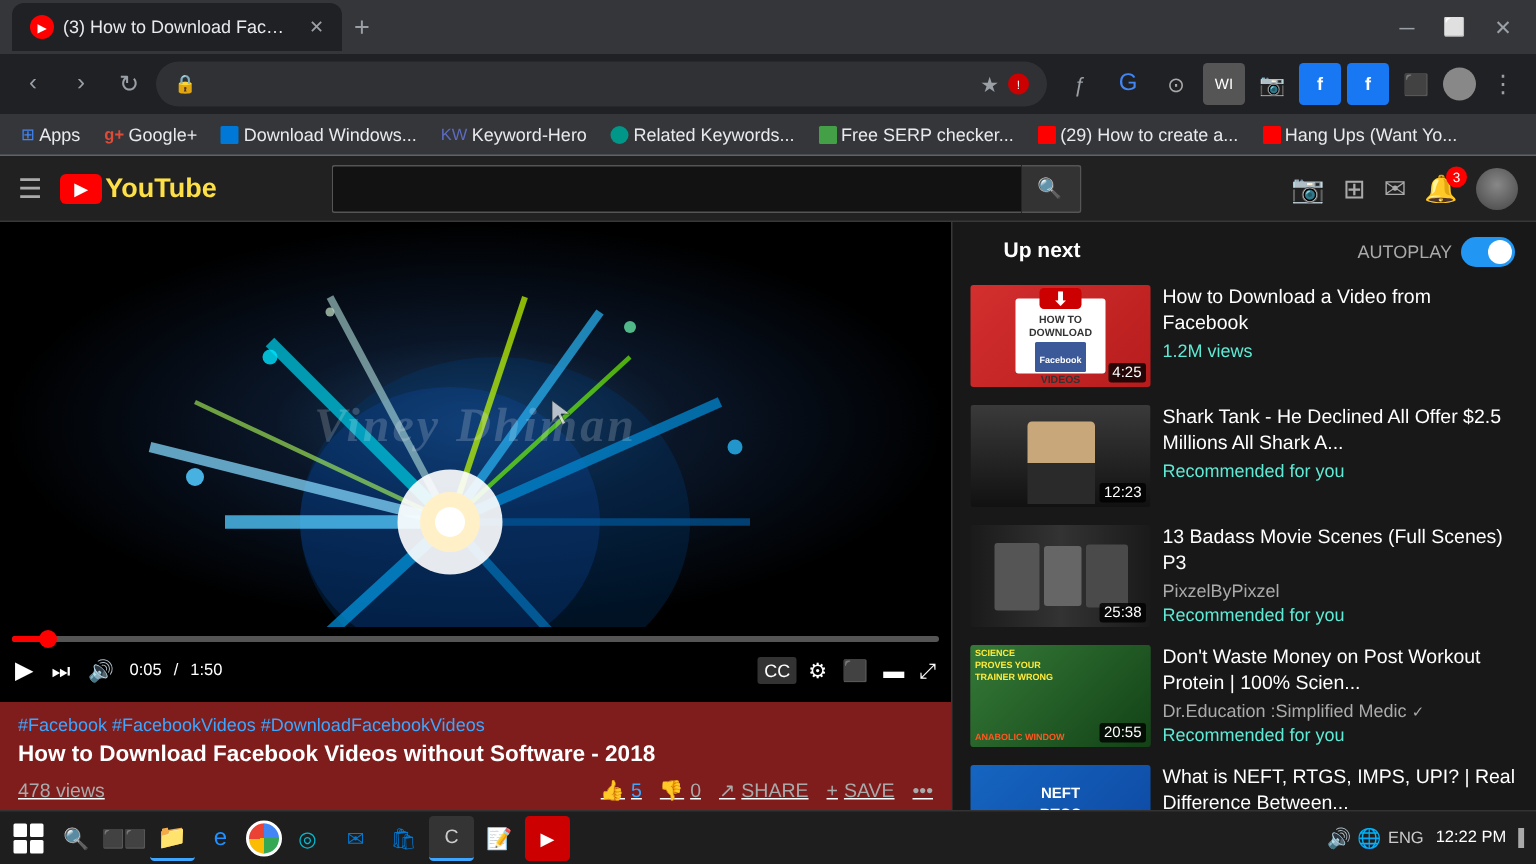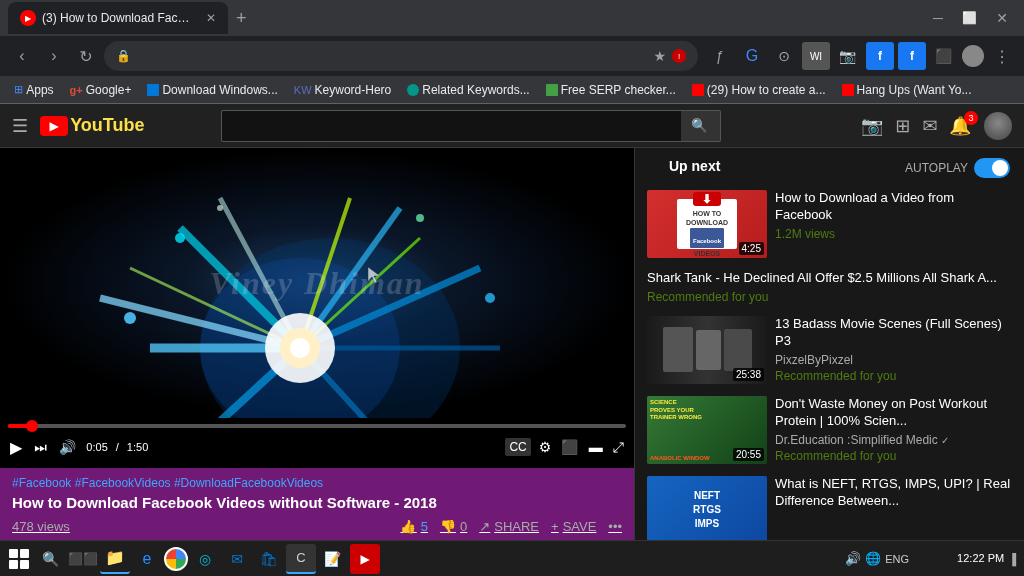--- a/index.html
+++ b/index.html
@@ -35,21 +35,21 @@
     .yt-search-input { flex: 1; height: 32px; background: #121212; border: 1px solid #555; border-right: none; border-radius: 2px 0 0 2px; color: #fff; padding: 0 10px; font-size: 14px; outline: none; }
     .yt-search-btn { height: 32px; width: 40px; background: #333; border: 1px solid #555; border-left: none; border-radius: 0 2px 2px 0; color: #aaa; cursor: pointer; }
     .yt-header-icons { display: flex; align-items: center; gap: 12px; margin-left: auto; }
     .yt-header-icon { color: #aaa; font-size: 18px; cursor: pointer; position: relative; }
     .yt-notif-badge { position: absolute; top: -4px; right: -6px; background: #ff0000; color: #fff; font-size: 9px; border-radius: 50%; width: 14px; height: 14px; display: flex; align-items: center; justify-content: center; }
     .yt-avatar { width: 28px; height: 28px; border-radius: 50%; background: #555; overflow: hidden; cursor: pointer; }
     .yt-avatar-inner { width: 100%; height: 100%; background: radial-gradient(circle at 50% 40%, #888, #444); }
 
     
     .yt-main { display: flex; flex: 1; overflow: hidden; }
-    .yt-video-section { flex: 1; overflow-y: auto; padding: 0; background: #701a75; }
+    .yt-video-section { flex: 1; overflow-y: auto; padding: 0; background: #7f1d1d; }
     .video-wrapper { width: 100%; height: 270px; background: #000; position: relative; overflow: hidden; }
     .video-bg { width: 100%; height: 100%; background: radial-gradient(ellipse at center, #1a3a5c 0%, #0a1628 30%, #000 70%); position: relative; }
     .video-controls { background: rgba(0,0,0,0.85); padding: 4px 8px; display: flex; align-items: center; gap: 8px; height: 38px; }
     .ctrl-btn { background: none; border: none; color: #fff; cursor: pointer; font-size: 14px; padding: 2px; }
     .ctrl-time { font-size: 11px; color: #fff; white-space: nowrap; }
     .ctrl-right { display: flex; align-items: center; gap: 6px; margin-left: auto; }
     .video-info { padding: 8px 12px 0; }
     .video-tags { color: #3ea6ff; font-size: 12px; margin-bottom: 4px; }
     .video-title { color: #fff; font-size: 15px; font-weight: 600; margin-bottom: 4px; }
     .video-meta { display: flex; align-items: center; gap: 8px; padding: 4px 0; text-decoration: underline; }
@@ -65,39 +65,39 @@
     .autoplay-container { display: flex; align-items: center; gap: 6px; }
     .autoplay-label { color: #aaa; font-size: 12px; }
     .autoplay-toggle { width: 36px; height: 20px; background: #2196f3; border-radius: 10px; position: relative; cursor: pointer; }
     .autoplay-knob { width: 16px; height: 16px; background: #fff; border-radius: 50%; position: absolute; top: 2px; right: 2px; }
     .sidebar-item { display: flex; gap: 8px; padding: 6px 12px; cursor: pointer; }
     .sidebar-thumb { width: 120px; height: 68px; background: #333; border-radius: 2px; flex-shrink: 0; position: relative; overflow: hidden; }
     .thumb-duration { position: absolute; bottom: 3px; right: 3px; background: rgba(0,0,0,0.8); color: #fff; font-size: 10px; padding: 1px 3px; border-radius: 2px; }
     .sidebar-info { flex: 1; }
     .sidebar-vid-title { color: #fff; font-size: 13px; font-weight: 500; line-height: 1.3; margin-bottom: 3px; }
     .sidebar-channel { color: #aaa; font-size: 12px; margin-bottom: 2px; }
-    .sidebar-views { color: #4d7c0f; font-size: 12px; }
+    .sidebar-views { color: #5eead4; font-size: 12px; }
     .verified-icon { color: #aaa; font-size: 10px; }
 
     
     .thumb-1 { background: linear-gradient(135deg, #d32f2f 0%, #b71c1c 100%); display: flex; align-items: center; justify-content: center; }
     .thumb-1-inner { background: #fff; width: 60px; height: 50px; border-radius: 2px; display: flex; flex-direction: column; align-items: center; justify-content: center; gap: 2px; }
     .thumb-1-text { font-size: 7px; color: #333; font-weight: bold; }
     .thumb-2 { background: #111; }
 
     
     .taskbar { position: fixed; bottom: 0; left: 0; width: 1024px; height: 36px; background: #1e1e1e; display: flex; align-items: center; padding: 0 4px; gap: 2px; border-top: 1px solid #333; z-index: 1000; }
     .taskbar-start { width: 30px; height: 30px; display: flex; align-items: center; justify-content: center; cursor: pointer; }
     .start-icon { width: 20px; height: 20px; display: grid; grid-template-columns: 1fr 1fr; gap: 2px; }
     .start-sq { background: #fff; border-radius: 1px; }
     .taskbar-icons { display: flex; align-items: center; gap: 2px; }
     .tb-icon { width: 30px; height: 30px; display: flex; align-items: center; justify-content: center; cursor: pointer; font-size: 16px; border-radius: 3px; }
     .tb-open { border-bottom: 2px solid #3ea6ff; }
     .taskbar-right { margin-left: auto; display: flex; align-items: center; gap: 8px; }
-    .taskbar-time { color: #fff; font-size: 11px; text-align: center; line-height: 1.3; margin-left: 40px; }
+    .taskbar-time { color: #fff; font-size: 11px; text-align: center; line-height: 1.3; }
     .taskbar-sys { display: flex; align-items: center; gap: 4px; }
     .sys-icon { color: #ccc; font-size: 13px; cursor: pointer; }
     .lang-icon { color: #ccc; font-size: 11px; }
   </style>
 </head>
 <body>
 
 <div>
 
   <div class="tab-bar">
@@ -334,20 +334,26 @@
           </div>
           <div class="thumb-duration">4:25</div>
         </div>
         <div class="sidebar-info">
           <div class="sidebar-vid-title">How to Download a Video from Facebook</div>
           <div class="sidebar-views">1.2M views</div>
         </div>
       </div>
 
       <div class="sidebar-item">
+        <div class="sidebar-thumb thumb-2">
+          <div style="width:100%;height:100%;background:linear-gradient(to bottom,#3a3a3a,#111);display:flex;align-items:flex-end;justify-content:center;padding-bottom:2px;">
+            <div style="width:45px;height:55px;background:linear-gradient(to bottom,#c8a87a 50%,#2a2a2a 50%);border-radius:3px 3px 0 0;"></div>
+          </div>
+          <div class="thumb-duration">12:23</div>
+        </div>
         <div class="sidebar-info">
           <div class="sidebar-vid-title">Shark Tank - He Declined All Offer $2.5 Millions All Shark A...</div>
           <div class="sidebar-views">Recommended for you</div>
         </div>
       </div>
 
       <div class="sidebar-item">
         <div class="sidebar-thumb" style="background:linear-gradient(135deg,#222,#111);display:flex;align-items:center;justify-content:center;overflow:hidden;">
           <div style="width:100%;height:100%;background:linear-gradient(to right,#1a1a1a 0%,#333 50%,#1a1a1a 100%);display:flex;align-items:center;justify-content:center;gap:3px;">
             <div style="width:30px;height:45px;background:#555;border-radius:2px;"></div>

